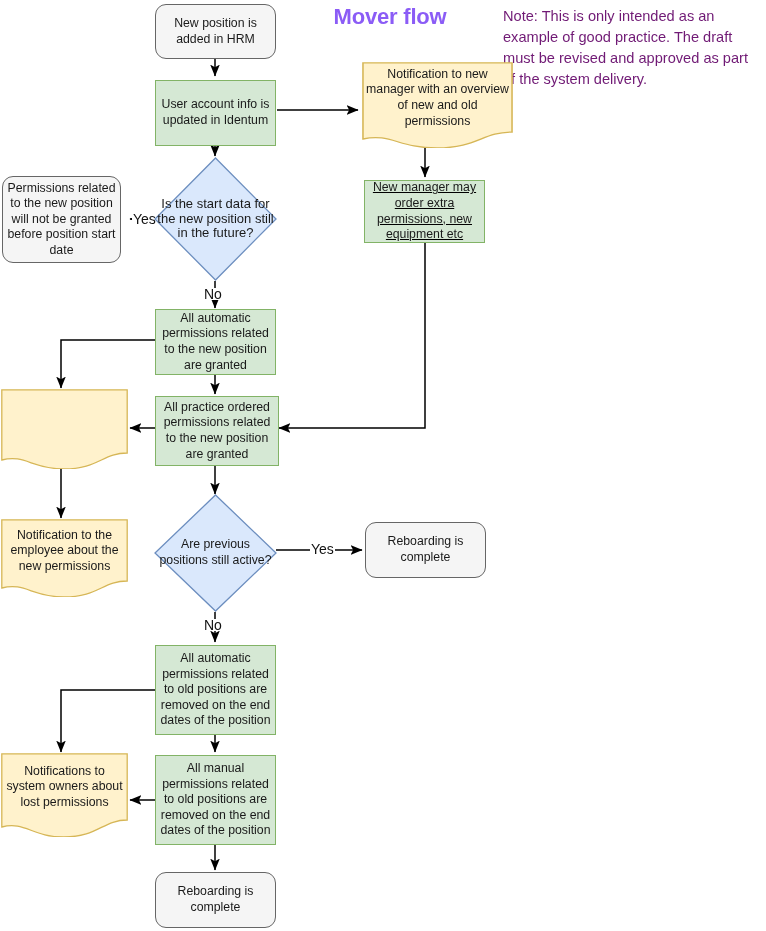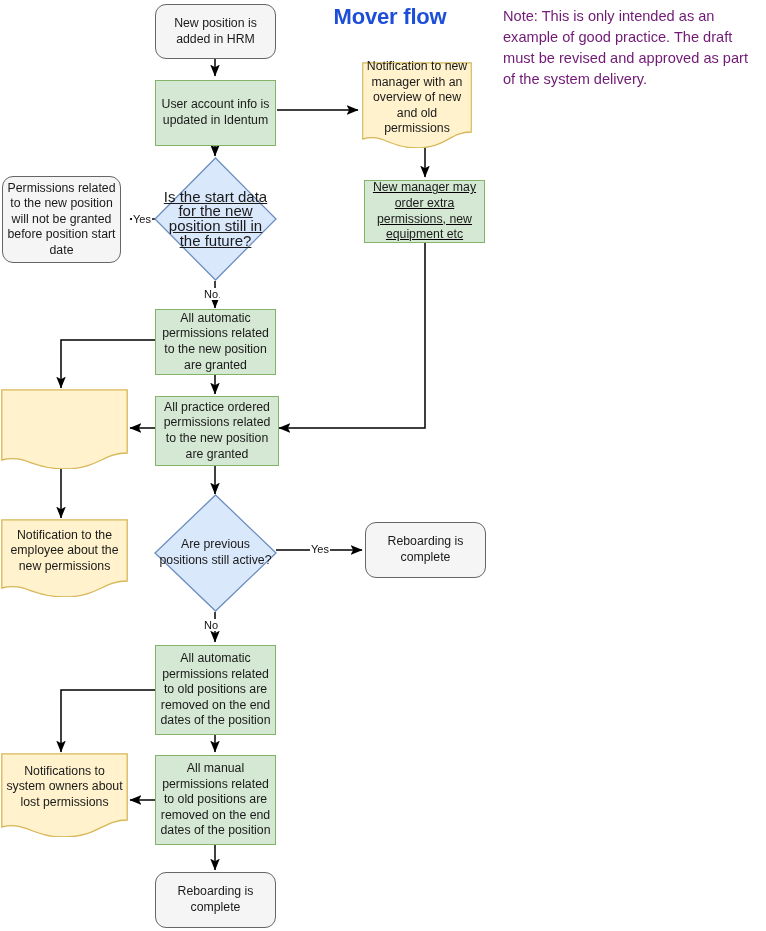--- a/index.html
+++ b/index.html
@@ -30,28 +30,28 @@
   .dec .txt{position:relative;z-index:2;}
   .dec .dshape{position:absolute;left:0;top:0;width:100%;height:100%;z-index:1;}
 
   
   .doc{background:transparent;border:none;}
   .doc .dshape{position:absolute;left:0;top:0;width:100%;height:100%;z-index:1;}
   .doc .txt{position:relative;z-index:2;}
 
   #title{
     position:absolute;left:300px;top:4px;width:180px;text-align:center;
-    font-size:22px;font-weight:bold;color:#1d4ed8;letter-spacing:-0.2px;
+    font-size:22px;font-weight:bold;color:#8b5cf6;letter-spacing:-0.2px;
   }
   #note{
     position:absolute;left:503px;top:6px;width:258px;
     font-size:14.6px;line-height:21px;color:#701a75;
   }
   .edgelabel{
-    position:absolute;font-size:11px;color:#111111;background:#ffffff;
+    position:absolute;font-size:14px;color:#111111;background:#ffffff;
     padding:0 1px;line-height:12px;
   }
 </style>
 </head>
 <body>
 
 <div id="canvas">
 
   <svg class="layer" viewBox="0 0 766 931">
     <defs>
@@ -103,36 +103,36 @@
   <div id="note">Note: This is only intended as an example of good practice. The draft must be revised and approved as part of the system delivery.</div>
 
   <div class="node term" style="left:155px;top:4px;width:121px;height:55px;">
     <span class="txt">New position is added in HRM</span>
   </div>
 
   <div class="node proc" style="left:155px;top:80px;width:121px;height:66px;">
     <span class="txt">User account info is updated in Identum</span>
   </div>
 
-  <div class="node doc" style="left:362px;top:62px;width:110px;height:86px;">
+  <div class="node doc" style="left:362px;top:62px;width:151px;height:86px;">
     <svg class="dshape" viewBox="0 0 125 86" preserveAspectRatio="none">
       <path d="M0.8,0.8 L124.2,0.8 L124.2,70 C100,70 95,86 62,86 C30,86 24,71 0.8,77 Z" fill="#fff2cc" stroke="#d6b656" stroke-width="1.3"></path>
     </svg>
     <span class="txt" style="margin-bottom:14px;">Notification to new manager with an overview of new and old permissions</span>
   </div>
 
   <div class="node proc" style="left:364px;top:180px;width:121px;height:63px;text-decoration:underline;">
     <span class="txt">New manager may order extra permissions, new equipment etc</span>
   </div>
 
   <div class="node dec" style="left:154px;top:157px;width:123px;height:124px;">
     <svg class="dshape" viewBox="0 0 123 124" preserveAspectRatio="none">
       <path d="M61.5,1 L122,62 L61.5,123 L1,62 Z" fill="#dae8fc" stroke="#6c8ebf" stroke-width="1.3"></path>
     </svg>
-    <span class="txt" style="font-size:15px;line-height:14.6px;text-decoration:underline;">Is the start data for the new position still in the future?</span>
+    <span class="txt" style="font-size:13px;line-height:14.6px;">Is the start data for the new position still in the future?</span>
   </div>
 
   <div class="node term" style="left:2px;top:176px;width:119px;height:87px;">
     <span class="txt">Permissions related to the new position will not be granted before position start date</span>
   </div>
 
   <div class="node proc" style="left:155px;top:309px;width:121px;height:66px;">
     <span class="txt">All automatic permissions related to the new position are granted</span>
   </div>
 

